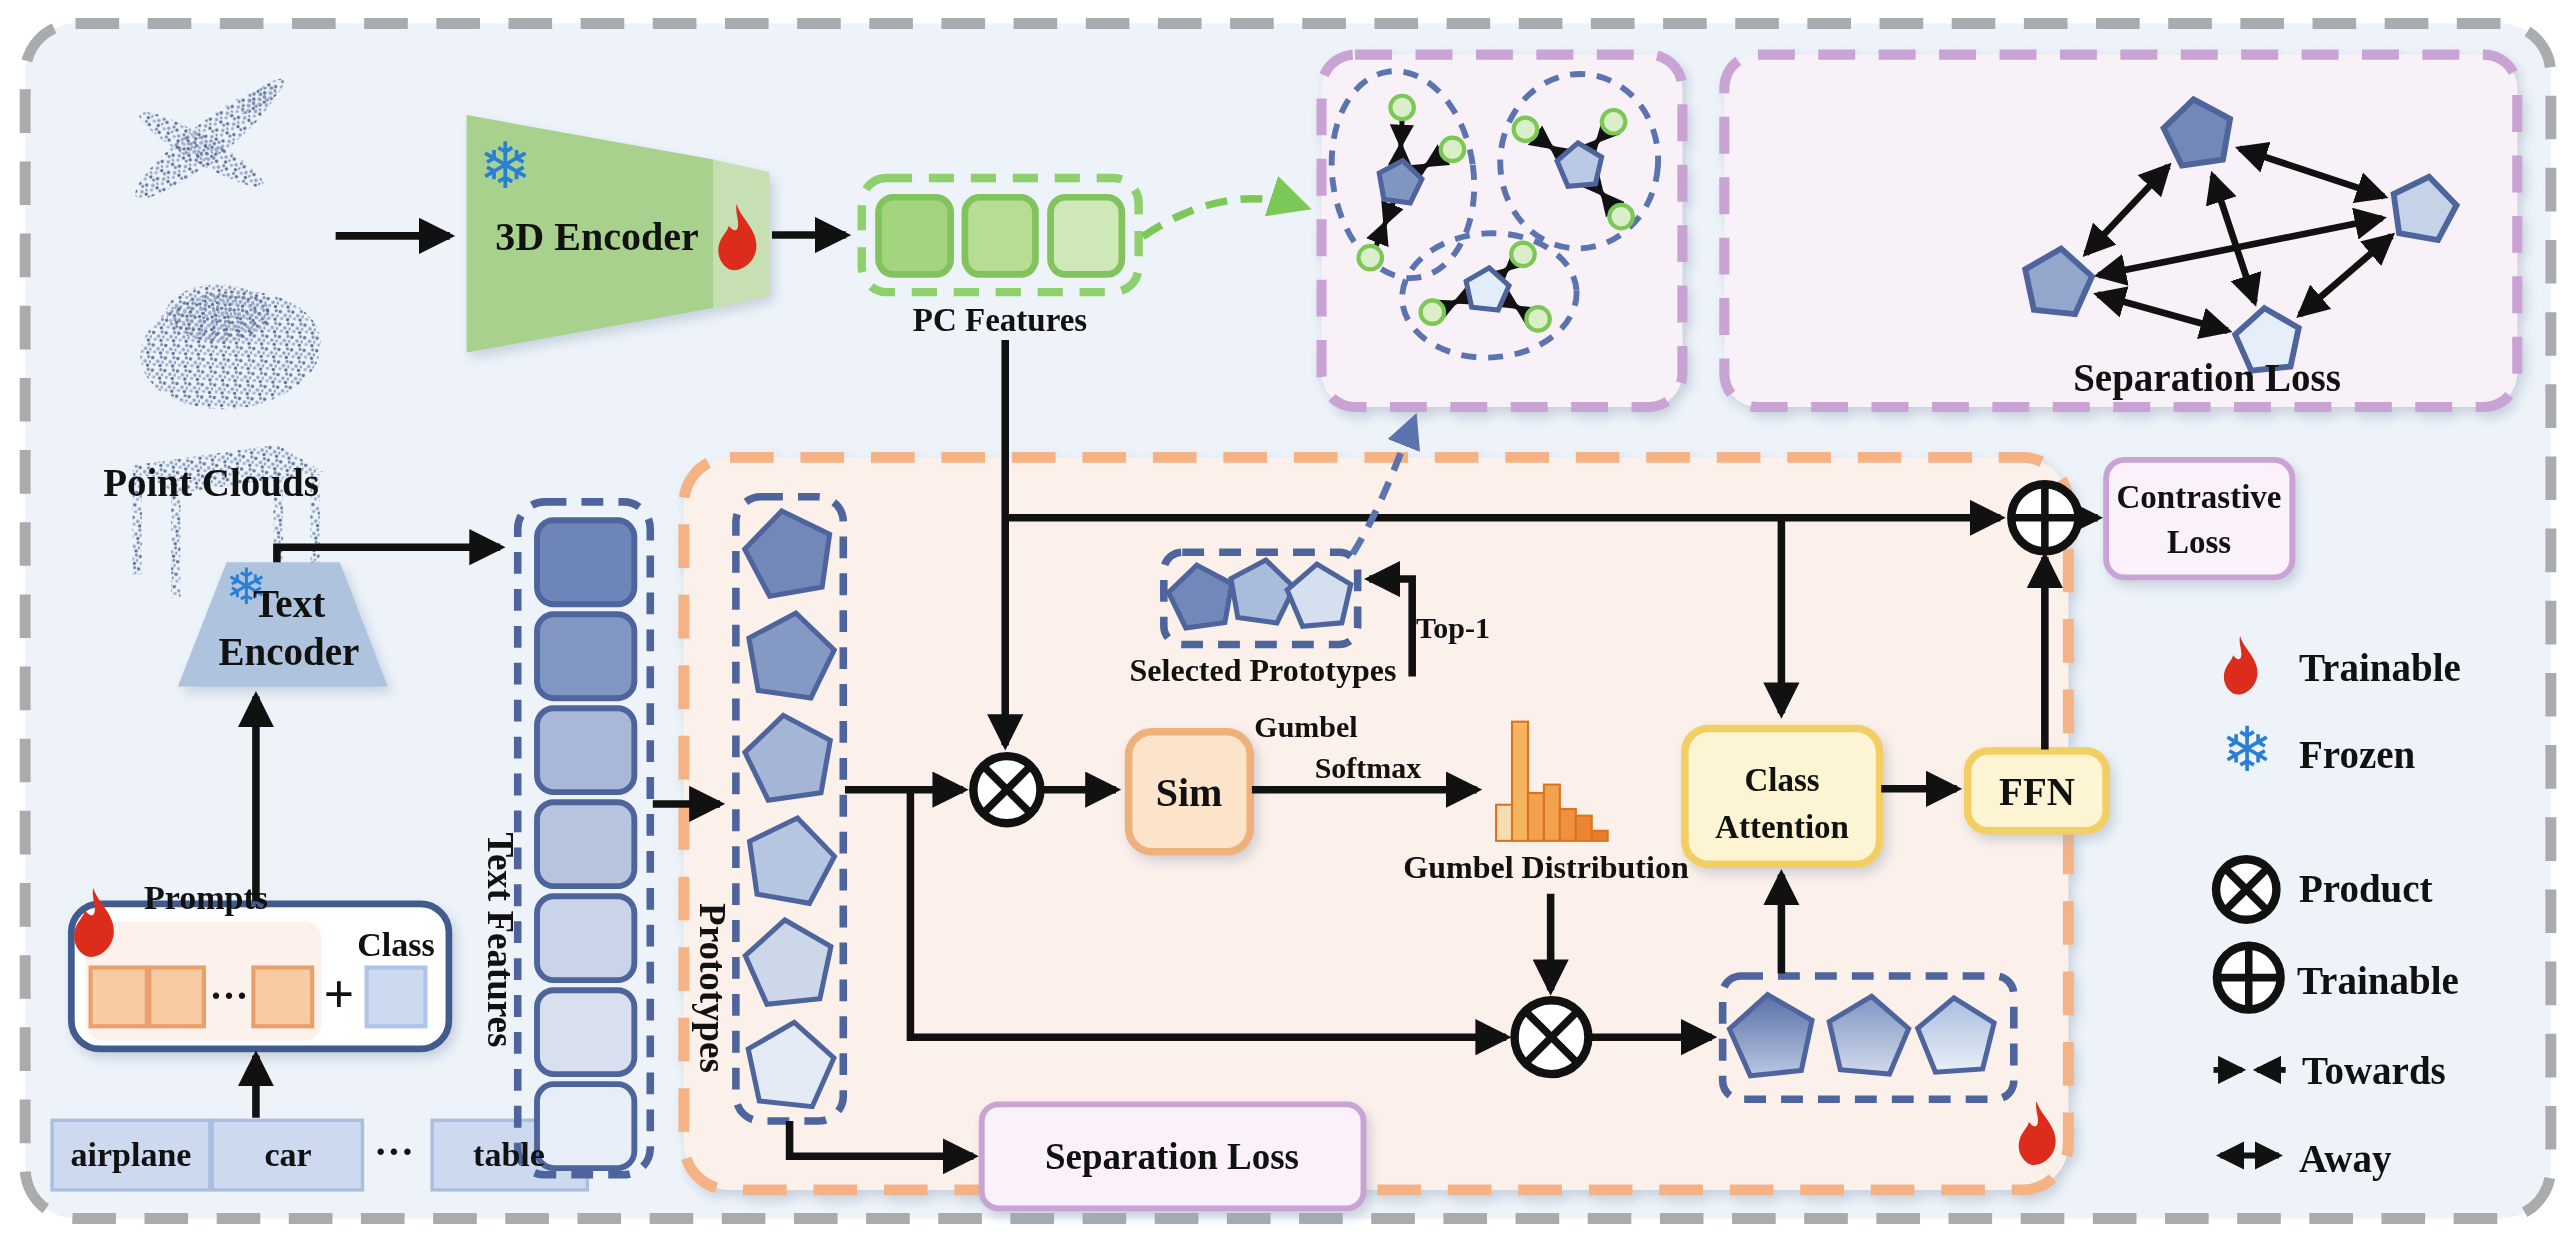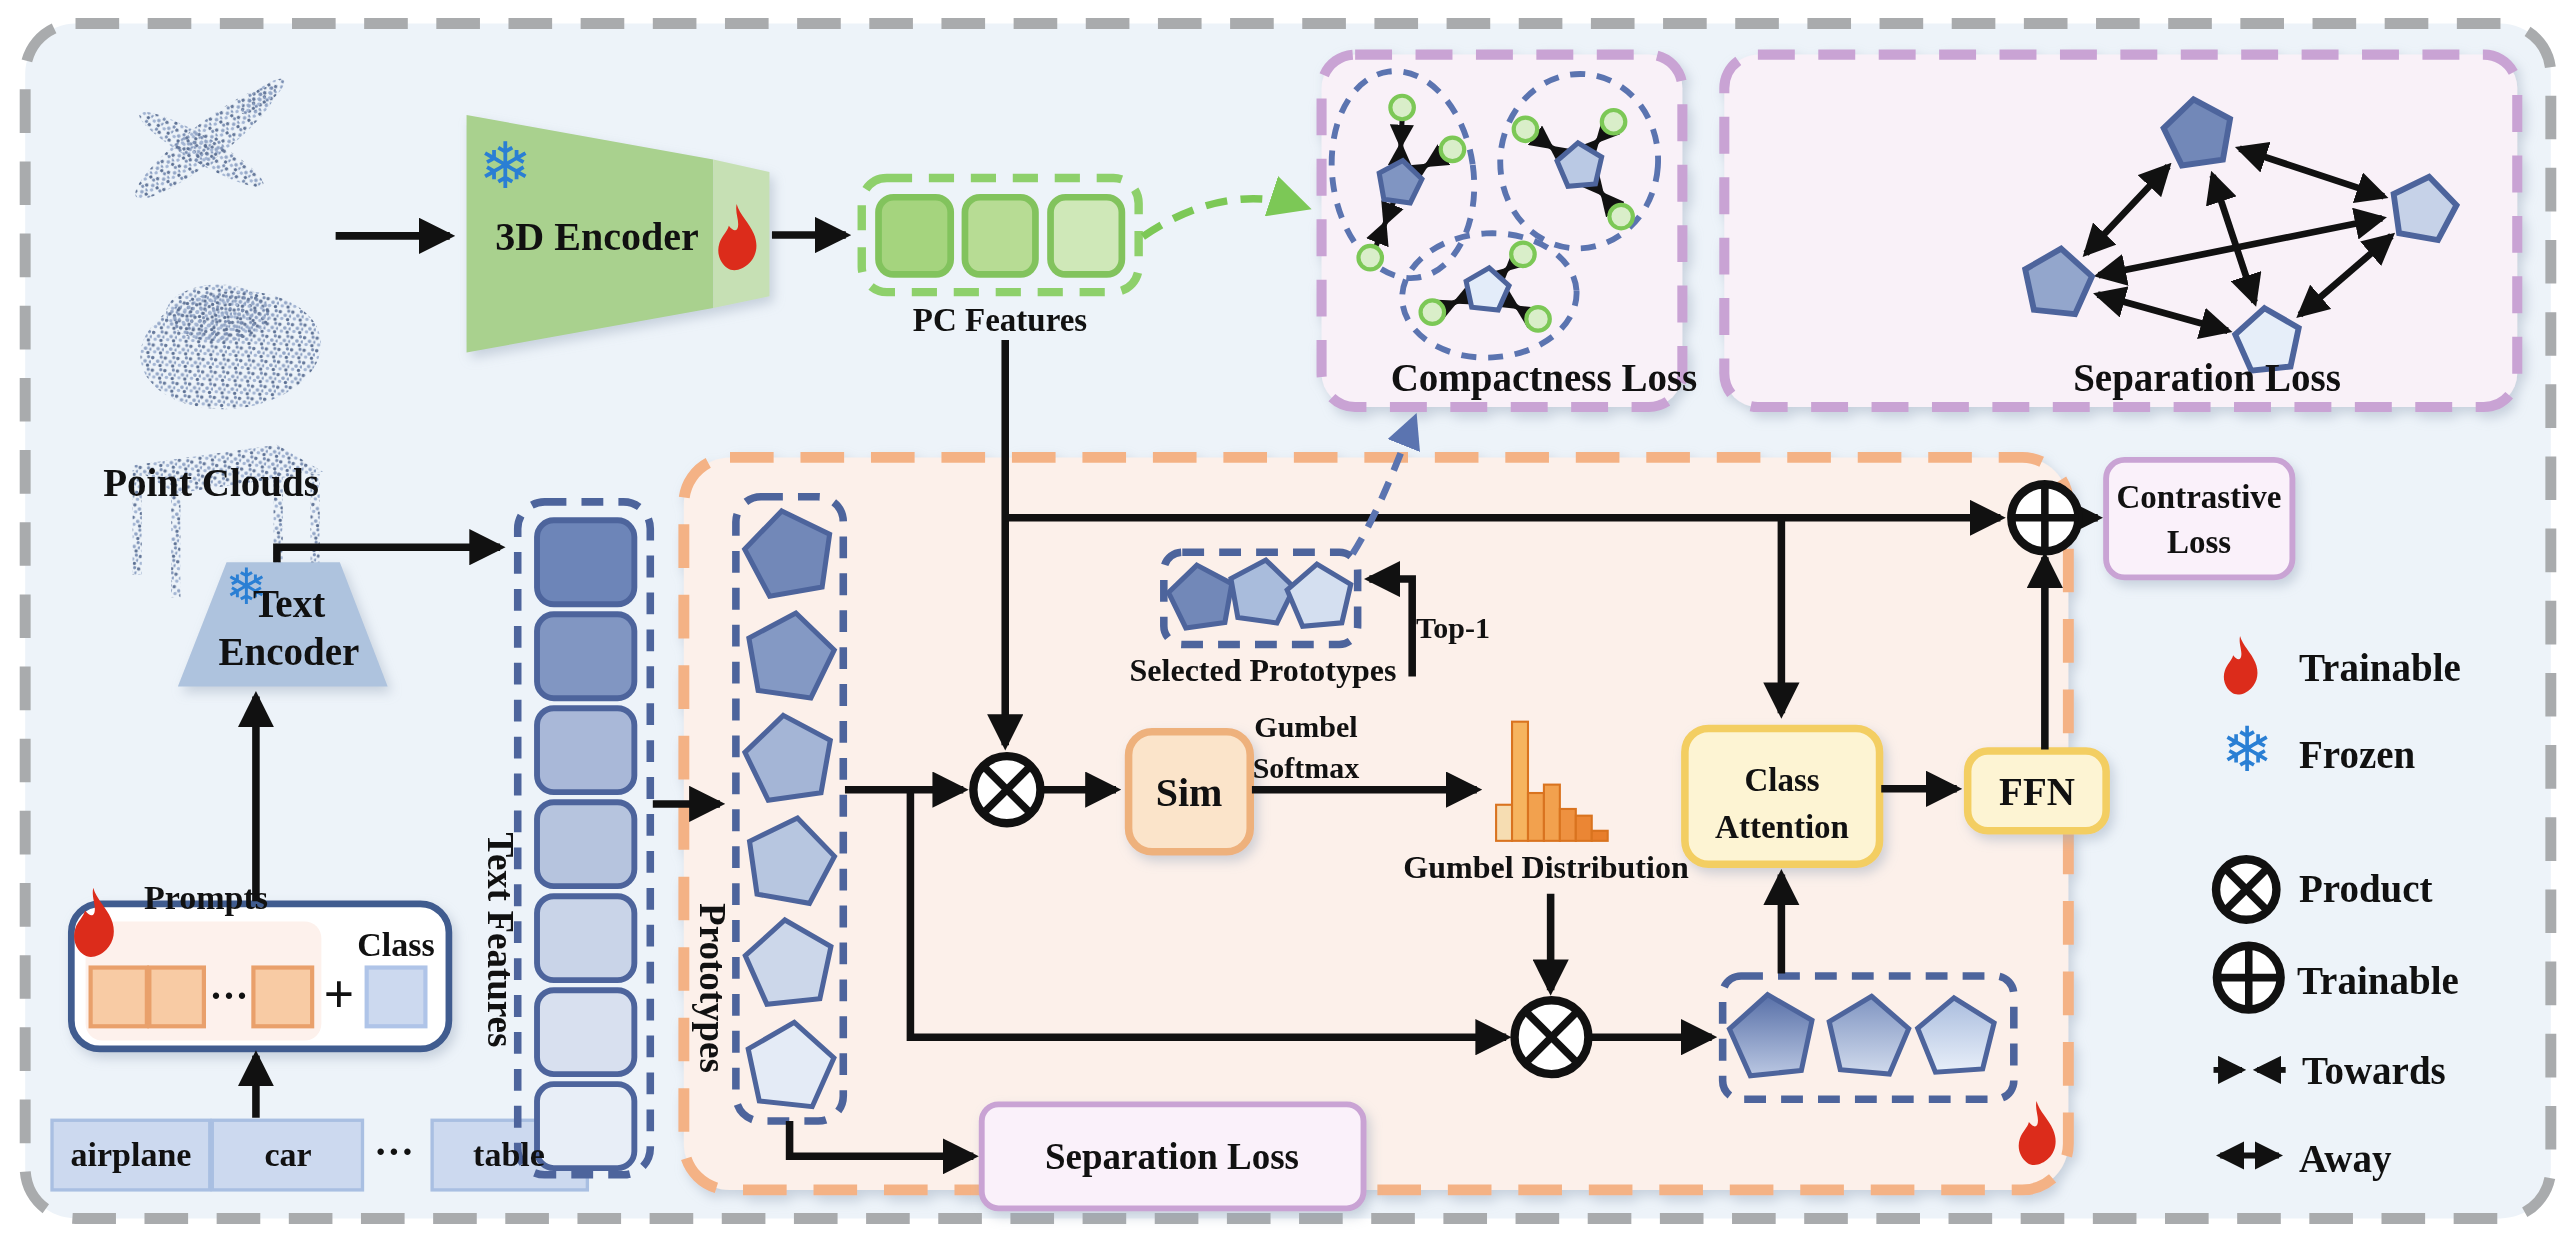--- a/index.html
+++ b/index.html
@@ -292,41 +292,40 @@
     <line x1="2638" y1="1275" x2="2672" y2="1275" marker-end="url(#ah)"></line>
     <line x1="2724" y1="1275" x2="2690" y2="1275" marker-end="url(#ah)"></line>
   </g>
   <line x1="2646" y1="1377" x2="2716" y2="1377" stroke="#111" stroke-width="7" marker-start="url(#ah)" marker-end="url(#ah)"></line>
 </svg>
 
 <div class="lbl f46" style="left:211px;top:482px">Point Clouds</div>
 <div class="lbl f48" style="left:597px;top:236px">3D Encoder</div>
 <div class="snow" style="left:505px;top:166px;font-size:64px">❄</div>
 <div class="lbl f42" style="left:1000px;top:320px">PC Features</div>
-<div class="lbl f46" style="left:1544px;top:377px">Compactness Loss</div>
 <div class="lbl f46" style="left:2207px;top:377px">Separation Loss</div>
 
 <div class="snow" style="left:246px;top:587px;font-size:50px">❄</div>
 <div class="lbl f46" style="left:289px;top:603px">Text</div>
 <div class="lbl f46" style="left:289px;top:651px">Encoder</div>
 <div class="lbl f40" style="left:206px;top:898px">Prompts</div>
 <div class="lbl f46" style="left:229px;top:995px">···</div>
 <div class="lbl f64" style="left:339px;top:994px">+</div>
 <div class="lbl f40" style="left:396px;top:945px">Class</div>
 <div class="lbl f40" style="left:131px;top:1155px">airplane</div>
 <div class="lbl f40" style="left:288px;top:1155px">car</div>
 <div class="lbl f48" style="left:394px;top:1151px">···</div>
 <div class="lbl f40" style="left:509px;top:1155px">table</div>
 
 <div class="vlbl f44" style="left:500px;top:940px">Text Features</div>
 <div class="vlbl f44" style="left:712px;top:988px">Prototypes</div>
 
 <div class="lbl f48" style="left:1189px;top:792px">Sim</div>
 <div class="lbl f36" style="left:1306px;top:727px">Gumbel</div>
-<div class="lbl f36" style="left:1306px;top:768px">Softmax</div>
+<div class="lbl f36" style="left:1368px;top:768px">Softmax</div>
 <div class="lbl f36" style="left:1453px;top:628px">Top-1</div>
 <div class="lbl f38" style="left:1263px;top:670px">Selected Prototypes</div>
 <div class="lbl f38" style="left:1546px;top:867px">Gumbel Distribution</div>
 
 <div class="lbl f42" style="left:1782px;top:780px">Class</div>
 <div class="lbl f42" style="left:1782px;top:827px">Attention</div>
 <div class="lbl f46" style="left:2037px;top:791px">FFN</div>
 <div class="lbl f42" style="left:2199px;top:497px">Contrastive</div>
 <div class="lbl f42" style="left:2199px;top:542px">Loss</div>
 <div class="lbl f44" style="left:1172px;top:1156px">Separation Loss</div>

